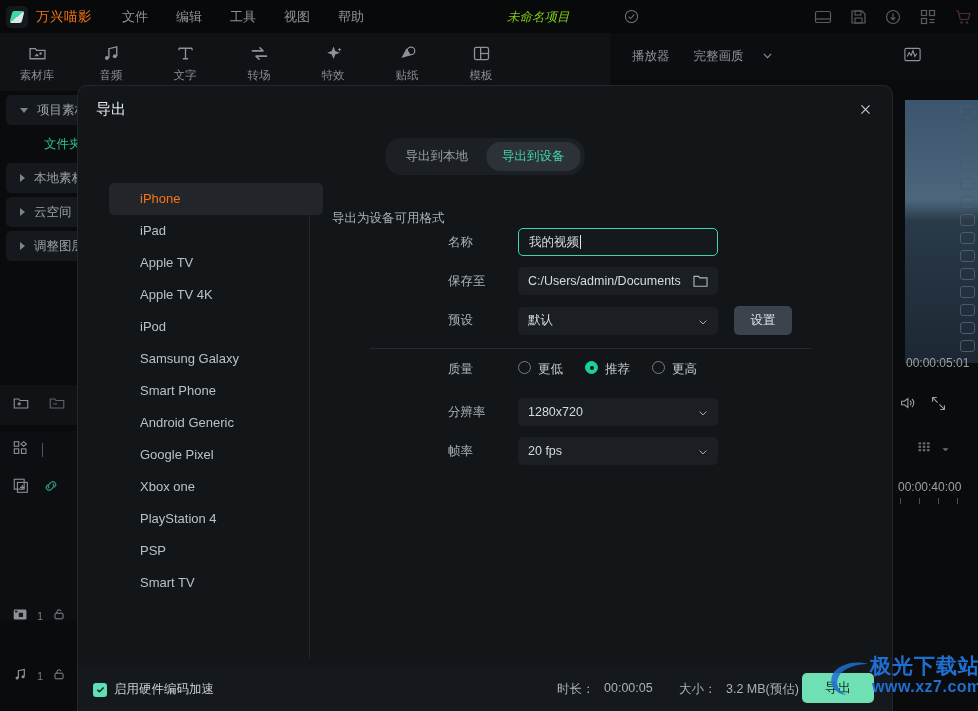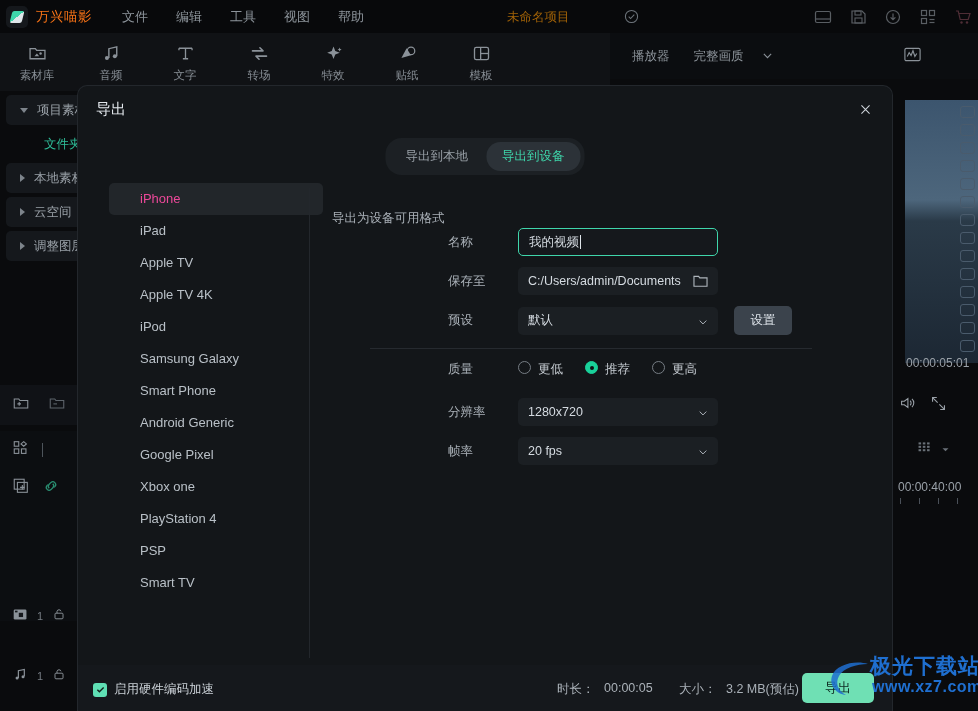--- a/index.html
+++ b/index.html
@@ -19,21 +19,21 @@
   }
   .brand-logo {
     width: 22px; height: 22px; margin-left: 6px; border-radius: 5px;
     background: #15181c; display: flex; align-items: center; justify-content: center;
   }
   .brand-logo .d { width: 12px; height: 12px; background: linear-gradient(135deg,#3fd6ab 0 50%, #dfe6ea 50% 100%);
     transform: skewX(-14deg); border-radius: 2px; }
   .brand-name { color: #f97316; font-size: 13.5px; margin-left: 8px; letter-spacing: .5px; }
   .menu-items { display: flex; margin-left: 30px; gap: 28px; }
   .menu-items span { color: #8d949b; font-size: 13px; cursor: default; }
-  .proj-title { position: absolute; left: 507px; top: 9px; color: #a16207; font-size: 12.5px; }
+  .proj-title { position: absolute; left: 507px; top: 9px; color: #84cc16; font-size: 12.5px; font-style: italic; }
   .proj-check { position: absolute; left: 624px; top: 9px; width: 15px; height: 15px; }
   .tools-right { position: absolute; right: 6px; top: 0; height: 33px; display: flex; align-items: center; gap: 17px; }
   .tools-right .ic { width: 18px; height: 18px; opacity: .62; }
 
   
   .ribbon {
     position: absolute; left: 0; top: 33px; width: 610px; height: 58px;
     background: #101215; display: flex; align-items: center;
   }
   .rtab { width: 74px; text-align: center; cursor: pointer; }
@@ -85,21 +85,21 @@
   .dlg-close { position: absolute; right: 14px; top: 10px; width: 26px; height: 26px;
     display:flex; align-items:center; justify-content:center; cursor: pointer; }
   .seg { position: absolute; left: 50%; top: 52px; transform: translateX(-50%);
     background: #1c2024; border-radius: 16px; padding: 4px; display: flex; gap: 2px; }
   .seg div { padding: 6px 16px; border-radius: 14px; font-size: 12.5px; color: #9aa1a8; cursor: pointer; }
   .seg div.on { background: #2c3238; color: #3fd6ab; }
 
   .devlist { position: absolute; left: 31px; top: 97px; width: 214px; height: 480px; }
   .dev { height: 32px; line-height: 32px; padding-left: 31px; border-radius: 5px;
     color: #b9c0c7; font-size: 13px; cursor: pointer; }
-  .dev.sel { background: #22262a; color: #ec4899; }
+  .dev.sel { background: #22262a; color: #f97316; }
 
   .vdiv { position: absolute; left: 231px; top: 102px; width: 1px; height: 470px; background: #23272c; }
   .fmt-title { position: absolute; left: 254px; top: 124px; color: #aab1b8; font-size: 12.5px; }
 
   .frow { position: absolute; display: flex; align-items: center; }
   .flabel { width: 56px; text-align: left; color: #aab1b8; font-size: 12.5px; margin-right: 14px; }
   .finput {
     width: 200px; height: 28px; background: #1b1f23; border-radius: 5px;
     color: #d5dbe1; font-size: 12.5px; display: flex; align-items: center; padding: 0 10px;
   }

